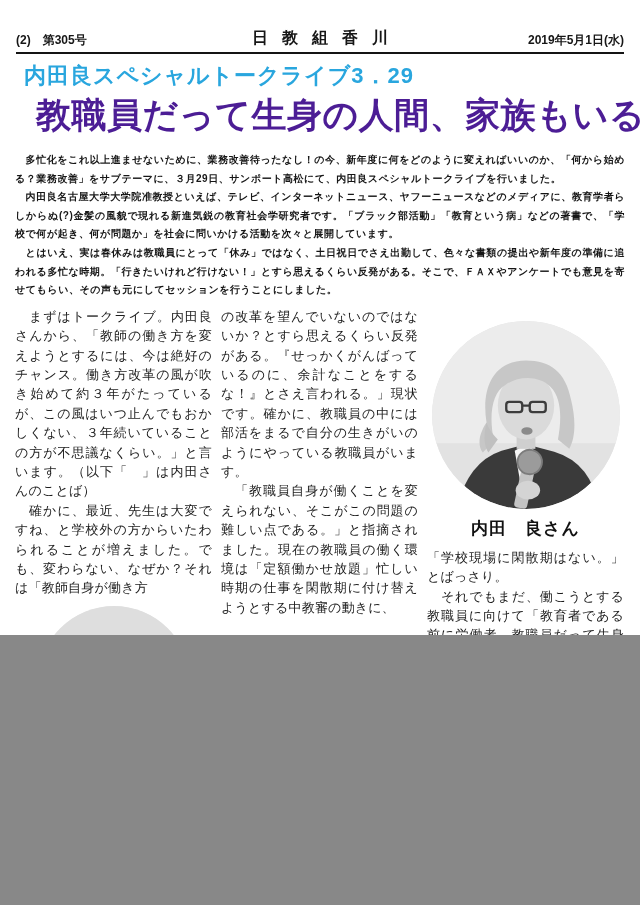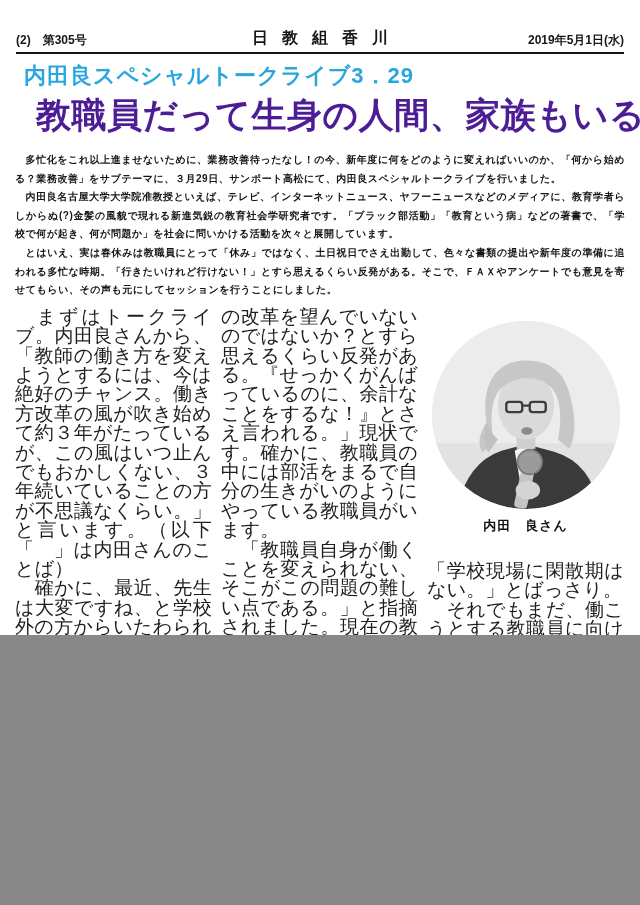--- a/index.html
+++ b/index.html
@@ -30,35 +30,35 @@
   .intro{margin:11px 15px 0 15px;}
   .intro p{
     margin:0;font-size:10px;line-height:18.6px;font-weight:700;
     letter-spacing:.55px;text-align:justify;
   }
   
   .columns{display:flex;gap:9px;margin:7px 15px 0 15px;height:505px;}
   .col{width:197px;box-sizing:border-box;
     font-family:"Liberation Serif","DejaVu Serif",serif;}
   .col p{
-    margin:0;font-size:19px;line-height:19.4px;letter-spacing:.2px;
+    margin:0;font-size:13px;line-height:19.4px;letter-spacing:.2px;
     text-align:justify;color:#1c1c1c;
   }
   
   figure{margin:0;text-align:center;}
   .photo-circle{
     border-radius:50%;overflow:hidden;display:inline-block;
     background:#e6e6e6;line-height:0;
   }
   .photo-circle svg{display:block;}
   .photo-sm{width:152px;height:152px;margin-top:8px;}
   .photo-lg{width:188px;height:188px;margin-top:14px;}
   figcaption{
     font-family:"Liberation Sans","DejaVu Sans",sans-serif;
-    font-weight:700;font-size:13px;margin-top:4px;letter-spacing:1px;color:#111;
+    font-weight:700;font-size:17px;margin-top:4px;letter-spacing:1px;color:#111;
   }
   
   .bubble{
     position:relative;margin-top:57px;margin-left:8px;width:182px;box-sizing:border-box;
     border:1.5px solid #4a4a4a;border-radius:14px;padding:7px 10px;background:#fff;
   }
   .bubble p{font-size:12.8px;line-height:18.4px;}
   .bubble::before{
     content:"";position:absolute;left:-15px;top:22px;width:0;height:0;
     border-style:solid;border-width:8px 16px 8px 0;
@@ -159,18 +159,18 @@
               <g transform="rotate(12 104 150)">
                 <rect x="97" y="158" width="14" height="42" rx="4" fill="#c4c4c4"></rect>
                 <circle cx="104" cy="150" r="13" fill="#9b9b9b" stroke="#7c7c7c" stroke-width="2"></circle>
               </g>
               <ellipse cx="102" cy="180" rx="13" ry="10" fill="#d4d4d4"></ellipse>
             </g>
           </svg>
         </div>
         <figcaption>内田　良さん</figcaption>
       </figure>
-      <p style="margin-top:26px">「学校現場に閑散期はない。」とばっさり。</p>
+      <p style="margin-top:8px">「学校現場に閑散期はない。」とばっさり。</p>
       <p>　それでもまだ、働こうとする教職員に向けて「教育者である前に労働者、教職員だって生身の人間、働く者の後ろにはその家族の存在がある。」など、家族を路頭に迷わせないためにもどう行動すればいいか、など考えるヒントになる言葉をたくさんもらいました。例えば、「教育は無限。教職員は有限。」「限られた時間と条件の中で最大のパフォーマ</p>
     </div>
 
   </section>
 </div>
 
 </body></html>

